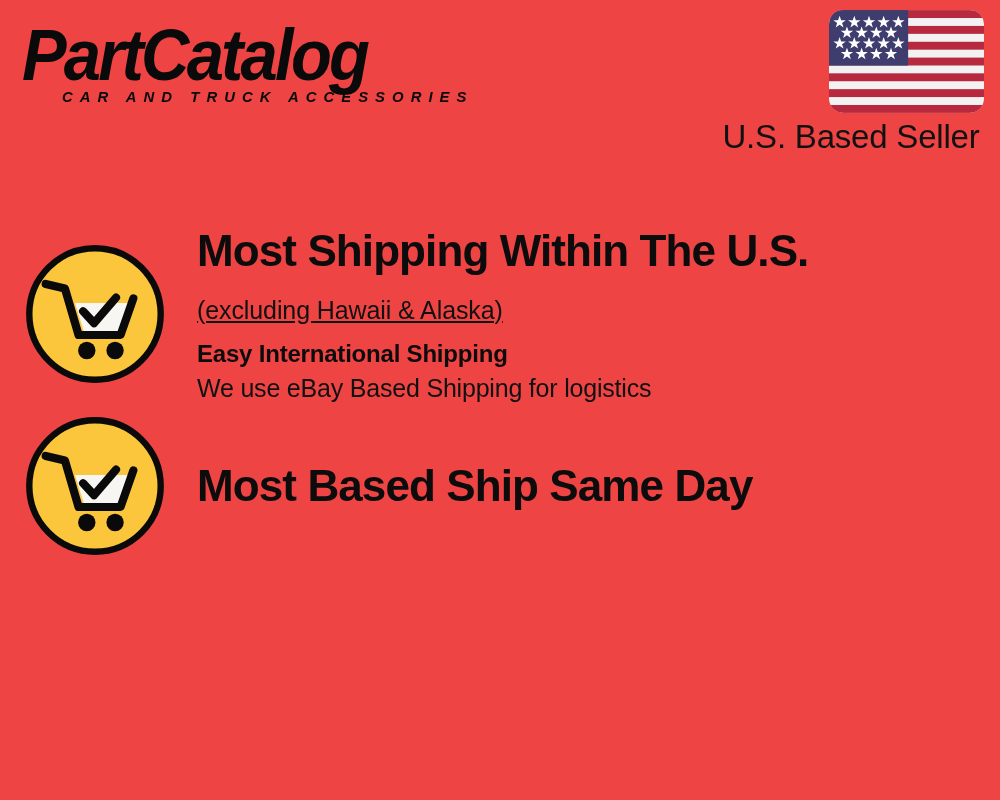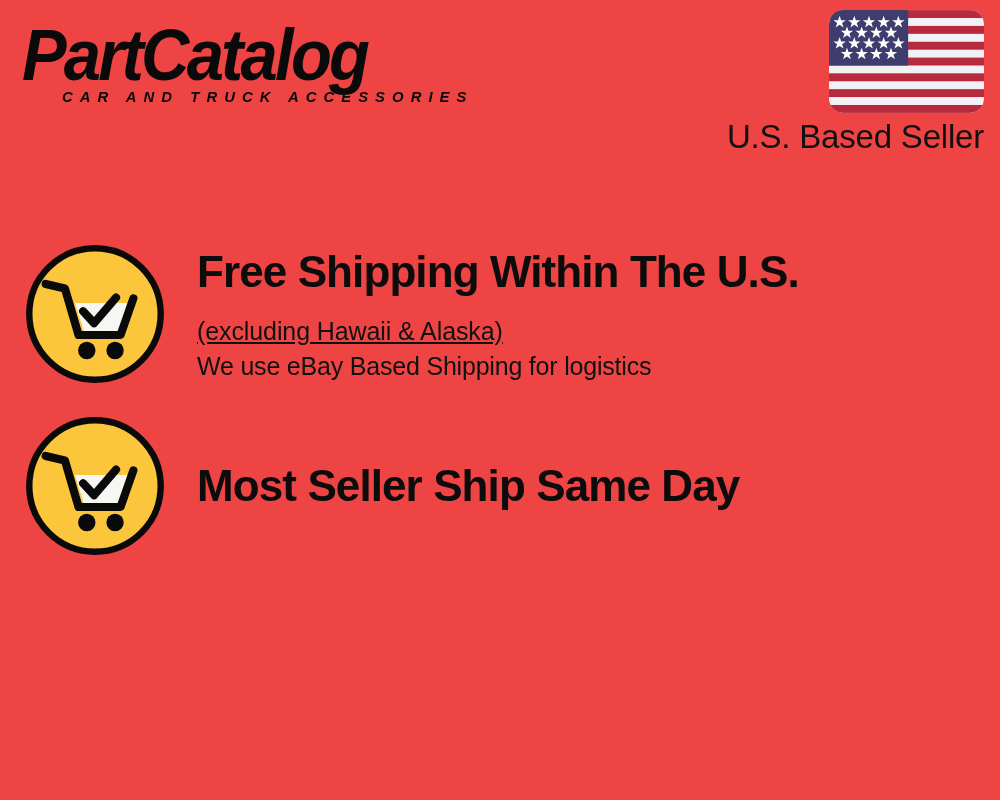--- a/index.html
+++ b/index.html
@@ -56,21 +56,21 @@
     transform: scaleX(0.99);
     transform-origin: left center;
   }
 
   
   .seller-badge {
     position: absolute;
     right: 12px;
     top: 10px;
     width: 270px;
-    text-align: right;
+    text-align: center;
   }
   .flag {
     display: block;
     margin-left: auto;
     margin-right: 4px;
     width: 155px;
     height: 103px;
     border-radius: 14px;
     overflow: hidden;
   }
@@ -226,37 +226,38 @@
 
           <path d="M26 47 L47 52 L62 103 L108 103 L122 63" fill="none" stroke="#0A0A0A" stroke-width="9" stroke-linecap="round" stroke-linejoin="round"></path>
 
           <path d="M67 77 L79 90 L103 62" fill="none" stroke="#0A0A0A" stroke-width="9" stroke-linecap="round" stroke-linejoin="round"></path>
 
           <circle cx="71" cy="120" r="9.5" fill="#0A0A0A"></circle>
           <circle cx="102" cy="120" r="9.5" fill="#0A0A0A"></circle>
         </svg>
       </div>
       <div class="feature-text">
-        <div class="feature-title">Free Shipping Within The U.S.</div>
+        <div class="feature-title">Most Shipping Within The U.S.</div>
         <div class="feature-sub">(excluding Hawaii &amp; Alaska)</div>
+        <div class="feature-sub-strong">Easy International Shipping</div>
         <div class="feature-sub-note">We use eBay Based Shipping for logistics</div>
       </div>
     </div>
 
 
     <div class="feature-row row-sameday">
       <div class="feature-icon-wrap">
         <svg class="icon-circle" viewBox="0 0 160 160" aria-hidden="true">
           <circle cx="80" cy="80" r="72" fill="#FBC53C" stroke="#0A0A0A" stroke-width="7"></circle>
           <path d="M58 68 L118 68 L107 103 L69 103 Z" fill="#F7F6F2"></path>
           <path d="M26 47 L47 52 L62 103 L108 103 L122 63" fill="none" stroke="#0A0A0A" stroke-width="9" stroke-linecap="round" stroke-linejoin="round"></path>
           <path d="M67 77 L79 90 L103 62" fill="none" stroke="#0A0A0A" stroke-width="9" stroke-linecap="round" stroke-linejoin="round"></path>
           <circle cx="71" cy="120" r="9.5" fill="#0A0A0A"></circle>
           <circle cx="102" cy="120" r="9.5" fill="#0A0A0A"></circle>
         </svg>
       </div>
       <div class="feature-text">
-        <div class="feature-title">Most Seller Ship Same Day</div>
+        <div class="feature-title">Most Based Ship Same Day</div>
       </div>
     </div>
 
   </div>
 </div>
 
 </body></html>

